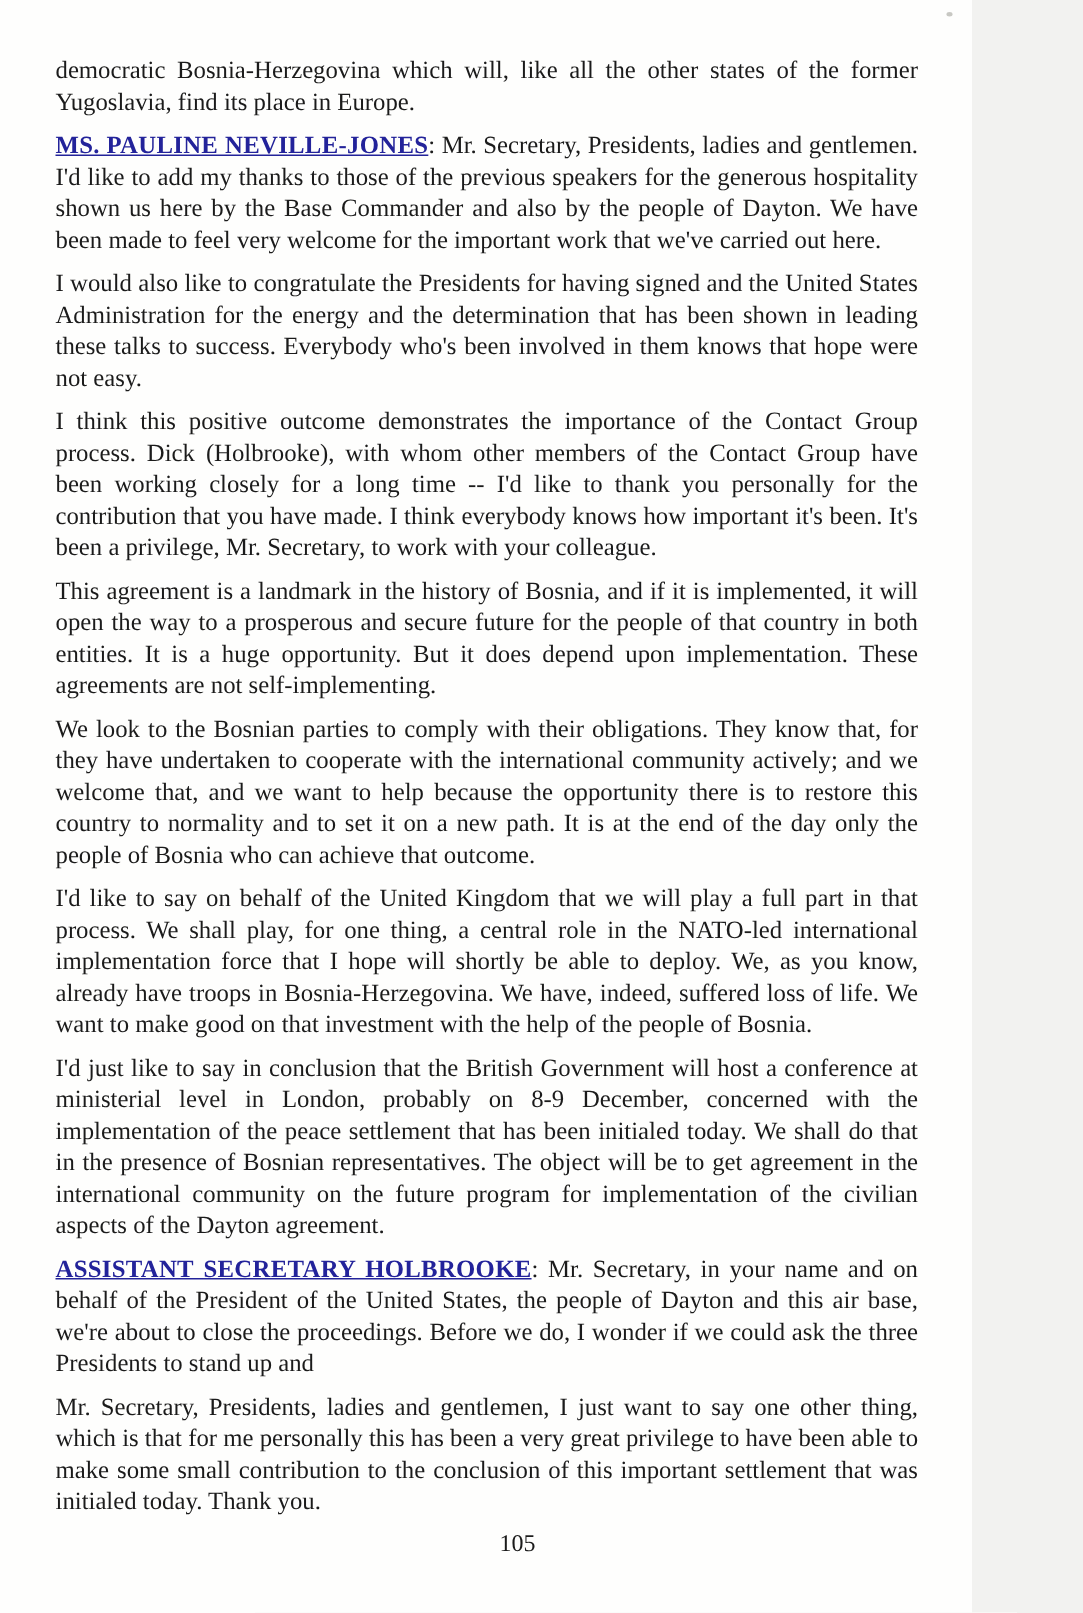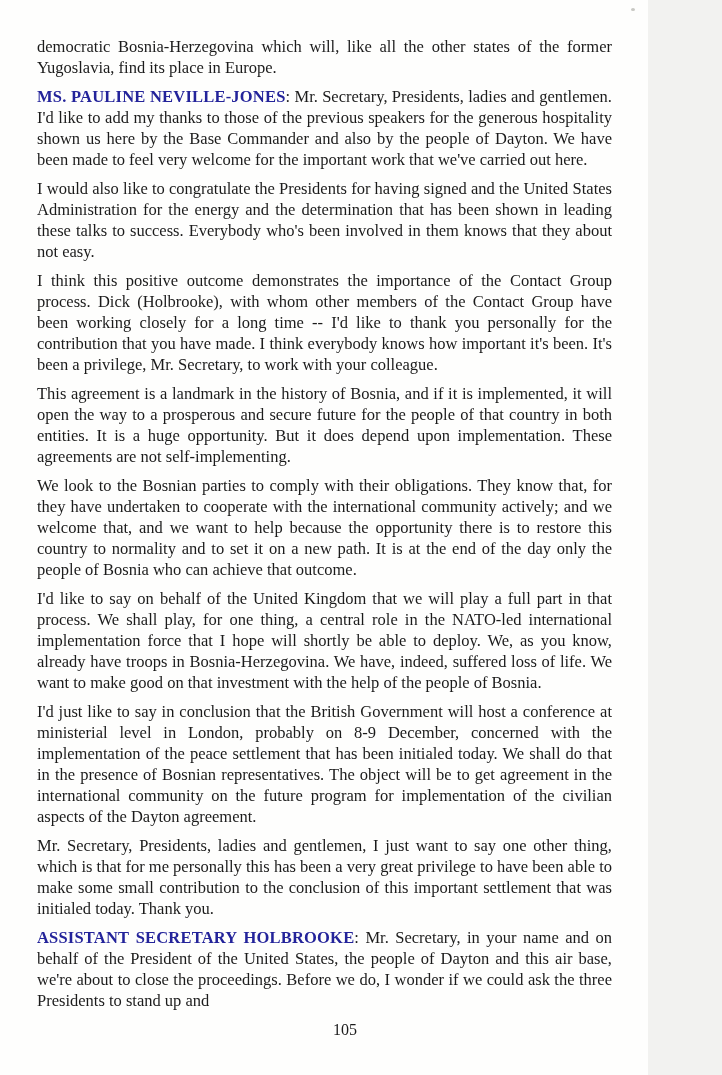--- a/index.html
+++ b/index.html
@@ -21,20 +21,21 @@
     margin: 0 0 8px 0;
     font-size: 16.5px;
     line-height: 21px;
     text-align: justify;
     color: #1b1b1b;
   }
   .speaker {
     font-weight: bold;
     color: #23239a;
     letter-spacing: 0.2px;
+    text-decoration: underline;
   }
   .page-number {
     position: absolute;
     top: 1021px;
     left: 0;
     width: 722px;
     text-align: center;
     font-size: 16px;
     color: #1b1b1b;
     transform: translateX(-16px);
@@ -52,32 +53,32 @@
 
 <div class="page">
 
   <span class="speck speck-1"></span>
   <span class="speck speck-2"></span>
 
   <p class="para"><span>democratic Bosnia-Herzegovina which will, like all the other states of the former Yugoslavia, find its place in Europe.</span></p>
 
   <p class="para"><b class="speaker">MS. PAULINE NEVILLE-JONES</b><span>: Mr. Secretary, Presidents, ladies and gentlemen. I'd like to add my thanks to those of the previous speakers for the generous hospitality shown us here by the Base Commander and also by the people of Dayton. We have been made to feel very welcome for the important work that we've carried out here.</span></p>
 
-  <p class="para"><span>I would also like to congratulate the Presidents for having signed and the United States Administration for the energy and the determination that has been shown in leading these talks to success. Everybody who's been involved in them knows that they about not easy.</span></p>
+  <p class="para"><span>I would also like to congratulate the Presidents for having signed and the United States Administration for the energy and the determination that has been shown in leading these talks to success. Everybody who's been involved in them knows that hope were not easy.</span></p>
 
   <p class="para"><span>I think this positive outcome demonstrates the importance of the Contact Group process. Dick (Holbrooke), with whom other members of the Contact Group have been working closely for a long time -- I'd like to thank you personally for the contribution that you have made. I think everybody knows how important it's been. It's been a privilege, Mr. Secretary, to work with your colleague.</span></p>
 
   <p class="para"><span>This agreement is a landmark in the history of Bosnia, and if it is implemented, it will open the way to a prosperous and secure future for the people of that country in both entities. It is a huge opportunity. But it does depend upon implementation. These agreements are not self-implementing.</span></p>
 
   <p class="para"><span>We look to the Bosnian parties to comply with their obligations. They know that, for they have undertaken to cooperate with the international community actively; and we welcome that, and we want to help because the opportunity there is to restore this country to normality and to set it on a new path. It is at the end of the day only the people of Bosnia who can achieve that outcome.</span></p>
 
   <p class="para"><span>I'd like to say on behalf of the United Kingdom that we will play a full part in that process. We shall play, for one thing, a central role in the NATO-led international implementation force that I hope will shortly be able to deploy. We, as you know, already have troops in Bosnia-Herzegovina. We have, indeed, suffered loss of life. We want to make good on that investment with the help of the people of Bosnia.</span></p>
 
 
   <p class="para"><span>I'd just like to say in conclusion that the British Government will host a conference at ministerial level in London, probably on 8-9 December, concerned with the implementation of the peace settlement that has been initialed today. We shall do that in the presence of Bosnian representatives. The object will be to get agreement in the international community on the future program for implementation of the civilian aspects of the Dayton agreement.</span></p>
 
+  <p class="para"><b class="speaker">ASSISTANT SECRETARY HOLBROOKE</b><span>: Mr. Secretary, in your name and on behalf of the President of the United States, the people of Dayton and this air base, we're about to close the proceedings. Before we do, I wonder if we could ask the three Presidents to stand up and</span></p>
+
   <p class="para"><span>Mr. Secretary, Presidents, ladies and gentlemen, I just want to say one other thing, which is that for me personally this has been a very great privilege to have been able to make some small contribution to the conclusion of this important settlement that was initialed today. Thank you.</span></p>
-
-  <p class="para"><b class="speaker">ASSISTANT SECRETARY HOLBROOKE</b><span>: Mr. Secretary, in your name and on behalf of the President of the United States, the people of Dayton and this air base, we're about to close the proceedings. Before we do, I wonder if we could ask the three Presidents to stand up and</span></p>
 
   <div class="page-number">105</div>
 
 </div>
 
 </body></html>

